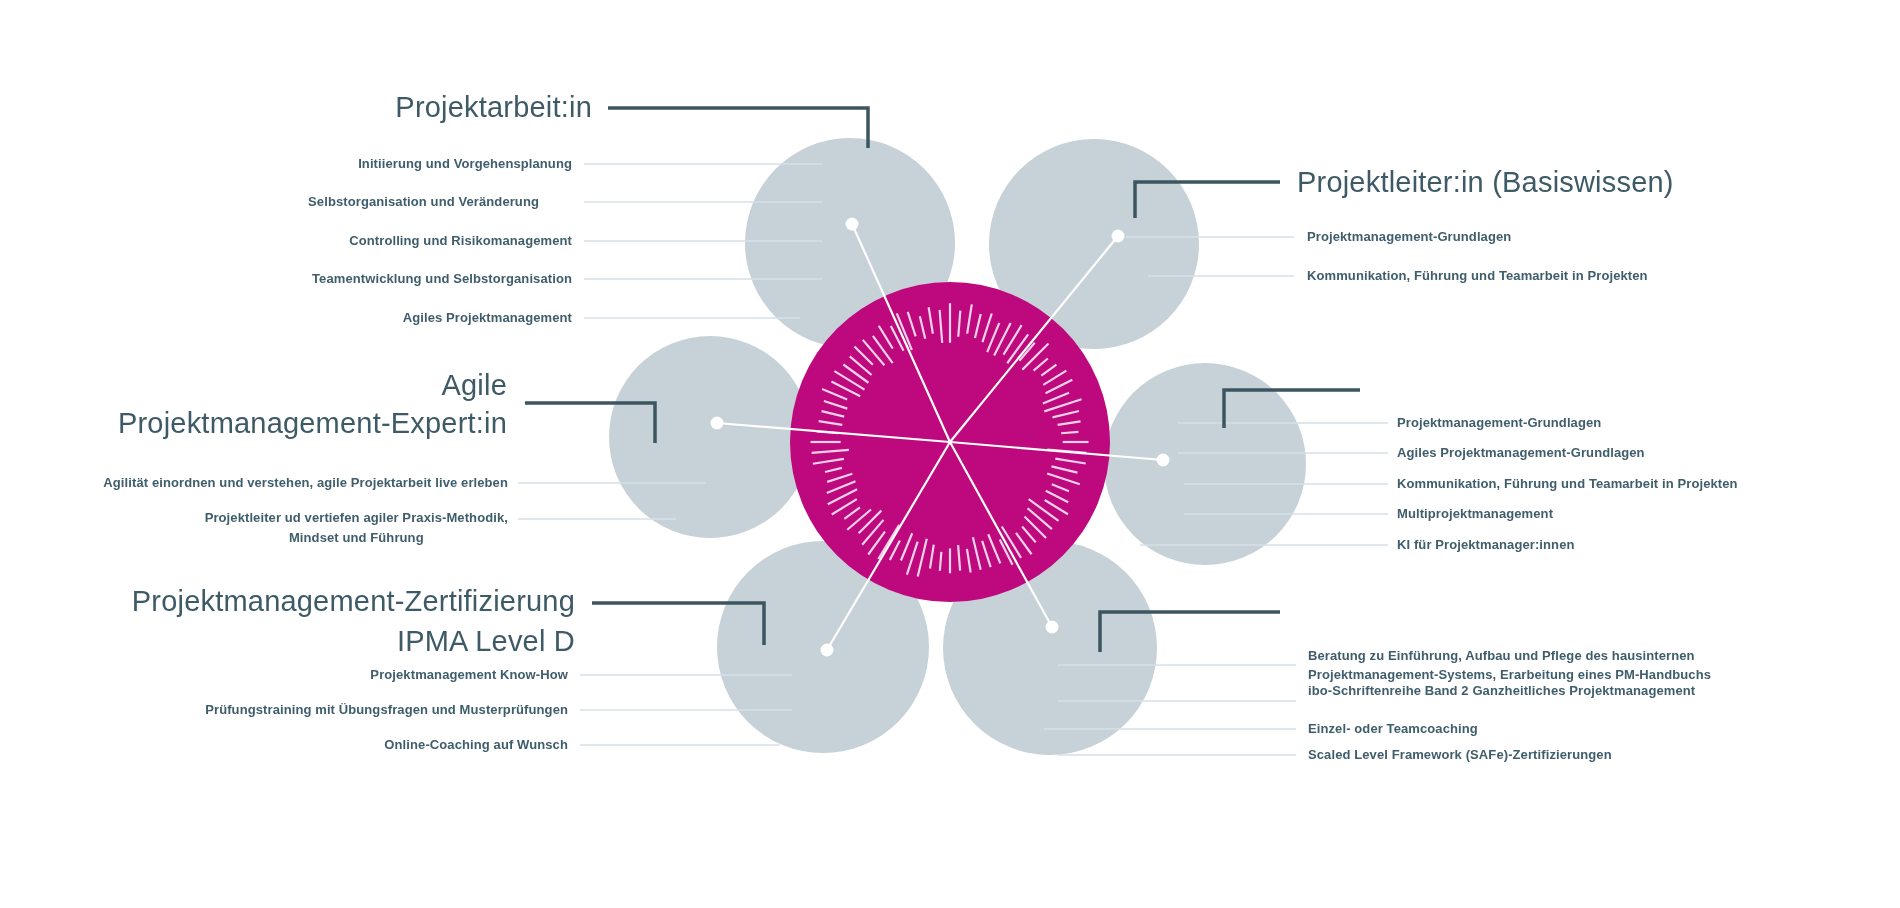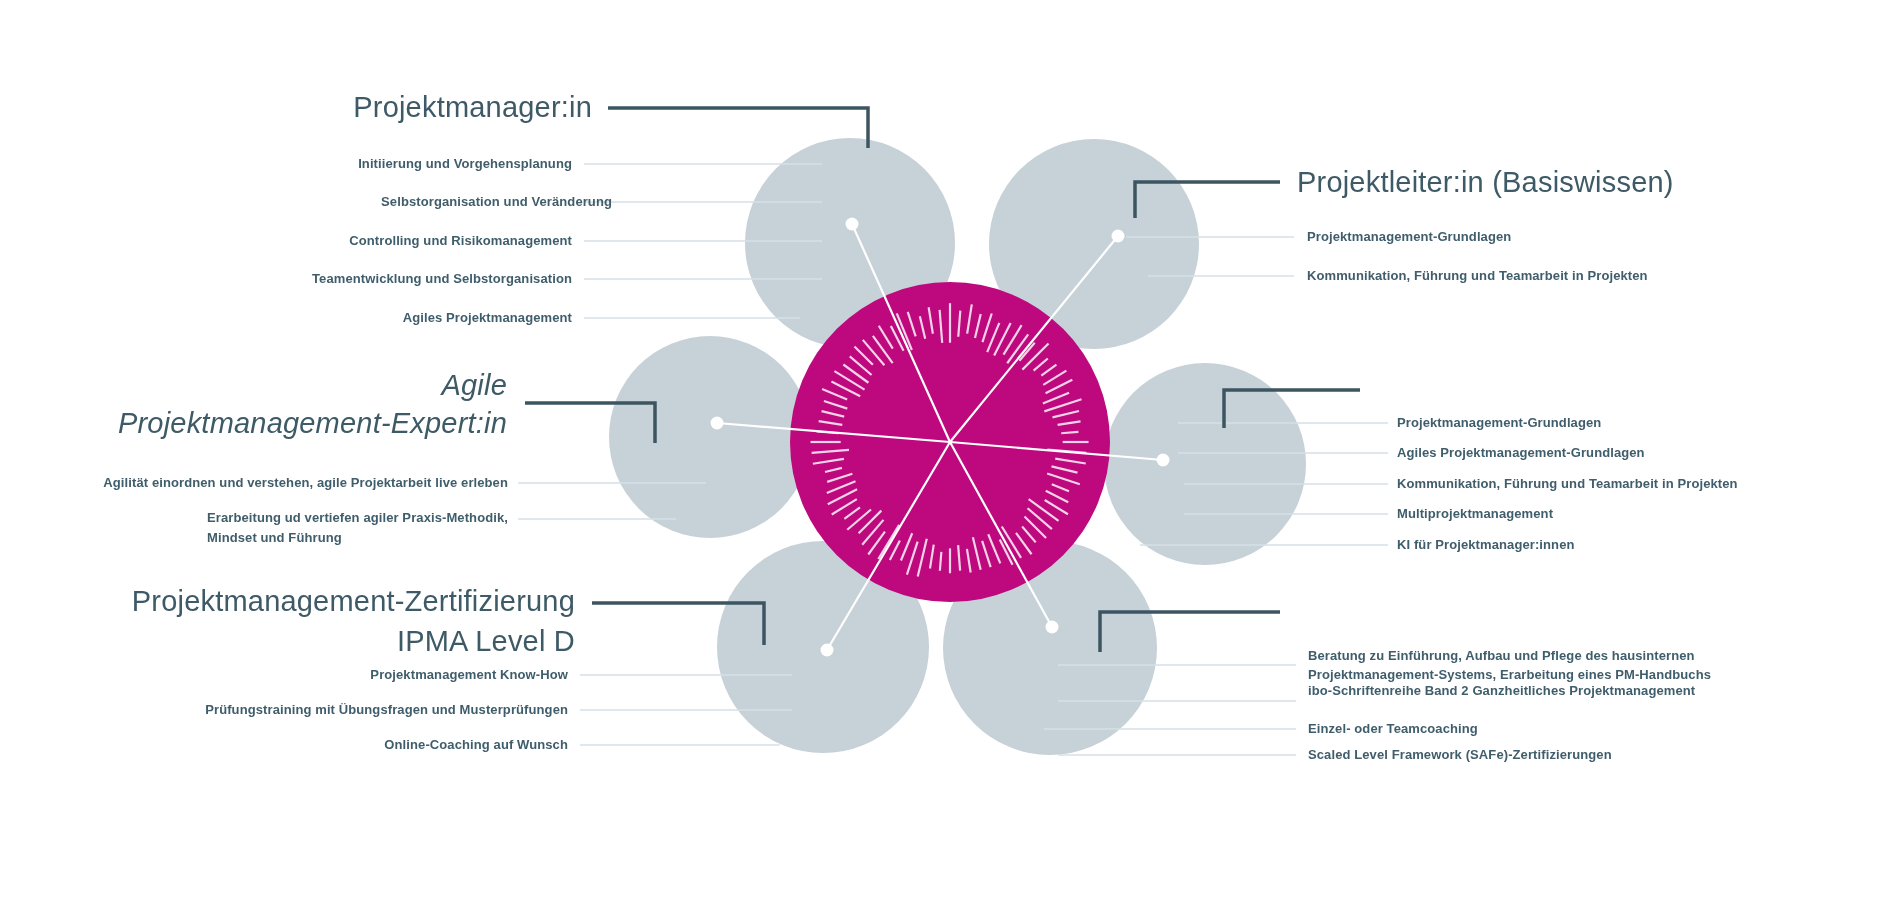--- a/index.html
+++ b/index.html
@@ -14,27 +14,27 @@
   .connector{stroke:var(--connector);stroke-width:3.5;fill:none;}
   .hub{fill:var(--magenta);}
   .spoke{stroke:#ffffff;stroke-width:2.2;}
   .dot{fill:#ffffff;}
   #ticks line{stroke:rgba(255,255,255,.82);stroke-width:2.2;}
   .sec-title{
     position:absolute;font-size:29px;line-height:36px;font-weight:500;
     color:var(--slate);letter-spacing:.2px;white-space:pre-line;
   }
   .sec-title.right{text-align:right;}
-  .sec-title.lh38{line-height:38px;font-style:italic;}
+  .sec-title.lh38{line-height:38px;}
   .sec-title.lh40{line-height:40px;margin-left:37px;}
   .item{
     position:absolute;font-size:13px;line-height:18px;font-weight:700;
     color:var(--item);white-space:pre-line;letter-spacing:.1px;
   }
-  .item.right{text-align:left;}
+  .item.right{text-align:center;}
   .item.lh19{line-height:19px;}
   .item.lh20{line-height:20px;}
   .center-label{
     position:absolute;left:950px;top:389px;transform:translateX(-50%);
     color:#fff;font-size:42px;line-height:49px;font-weight:700;
     text-align:center;white-space:pre-line;letter-spacing:.5px;
   }
 </style>
 </head>
 <body>
@@ -181,35 +181,35 @@
       <circle class="dot" cx="852" cy="224" r="6.5"></circle>
       <circle class="dot" cx="1118" cy="236" r="6.5"></circle>
       <circle class="dot" cx="717" cy="423" r="6.5"></circle>
       <circle class="dot" cx="1163" cy="460" r="6.5"></circle>
       <circle class="dot" cx="827" cy="650" r="6.5"></circle>
       <circle class="dot" cx="1052" cy="627" r="6.5"></circle>
     </g>
   </svg>
 
 
-  <div class="sec-title right" style="right:1308px;top:89px">Projektmanager:in</div>
+  <div class="sec-title right" style="right:1308px;top:89px">Projektarbeit:in</div>
   <div class="item right" style="right:1328px;top:155px">Initiierung und Vorgehensplanung</div>
-  <div class="item right" style="right:1288px;top:193px">Selbstorganisation und Veränderung</div>
+  <div class="item right" style="right:1361px;top:193px">Selbstorganisation und Veränderung</div>
   <div class="item right" style="right:1328px;top:232px">Controlling und Risikomanagement</div>
   <div class="item right" style="right:1328px;top:270px">Teamentwicklung und Selbstorganisation</div>
   <div class="item right" style="right:1328px;top:309px">Agiles Projektmanagement</div>
 
   <div class="sec-title" style="left:1297px;top:164px">Projektleiter:in (Basiswissen)</div>
   <div class="item" style="left:1307px;top:228px">Projektmanagement-Grundlagen</div>
   <div class="item" style="left:1307px;top:267px">Kommunikation, Führung und Teamarbeit in Projekten</div>
 
   <div class="sec-title right lh38" style="right:1393px;top:366px">Agile
 Projektmanagement-Expert:in</div>
   <div class="item right" style="right:1392px;top:474px">Agilität einordnen und verstehen, agile Projektarbeit live erleben</div>
-  <div class="item right lh20" style="right:1392px;top:508px">Erarbeitung ud vertiefen agiler Praxis-Methodik,
+  <div class="item right lh20" style="right:1392px;top:508px">Projektleiter ud vertiefen agiler Praxis-Methodik,
 Mindset und Führung</div>
 
   <div class="item" style="left:1397px;top:414px">Projektmanagement-Grundlagen</div>
   <div class="item" style="left:1397px;top:444px">Agiles Projektmanagement-Grundlagen</div>
   <div class="item" style="left:1397px;top:475px">Kommunikation, Führung und Teamarbeit in Projekten</div>
   <div class="item" style="left:1397px;top:505px">Multiprojektmanagement</div>
   <div class="item" style="left:1397px;top:536px">KI für Projektmanager:innen</div>
 
   <div class="sec-title right lh40" style="right:1325px;top:581px">Projektmanagement-Zertifizierung
 IPMA Level D</div>

